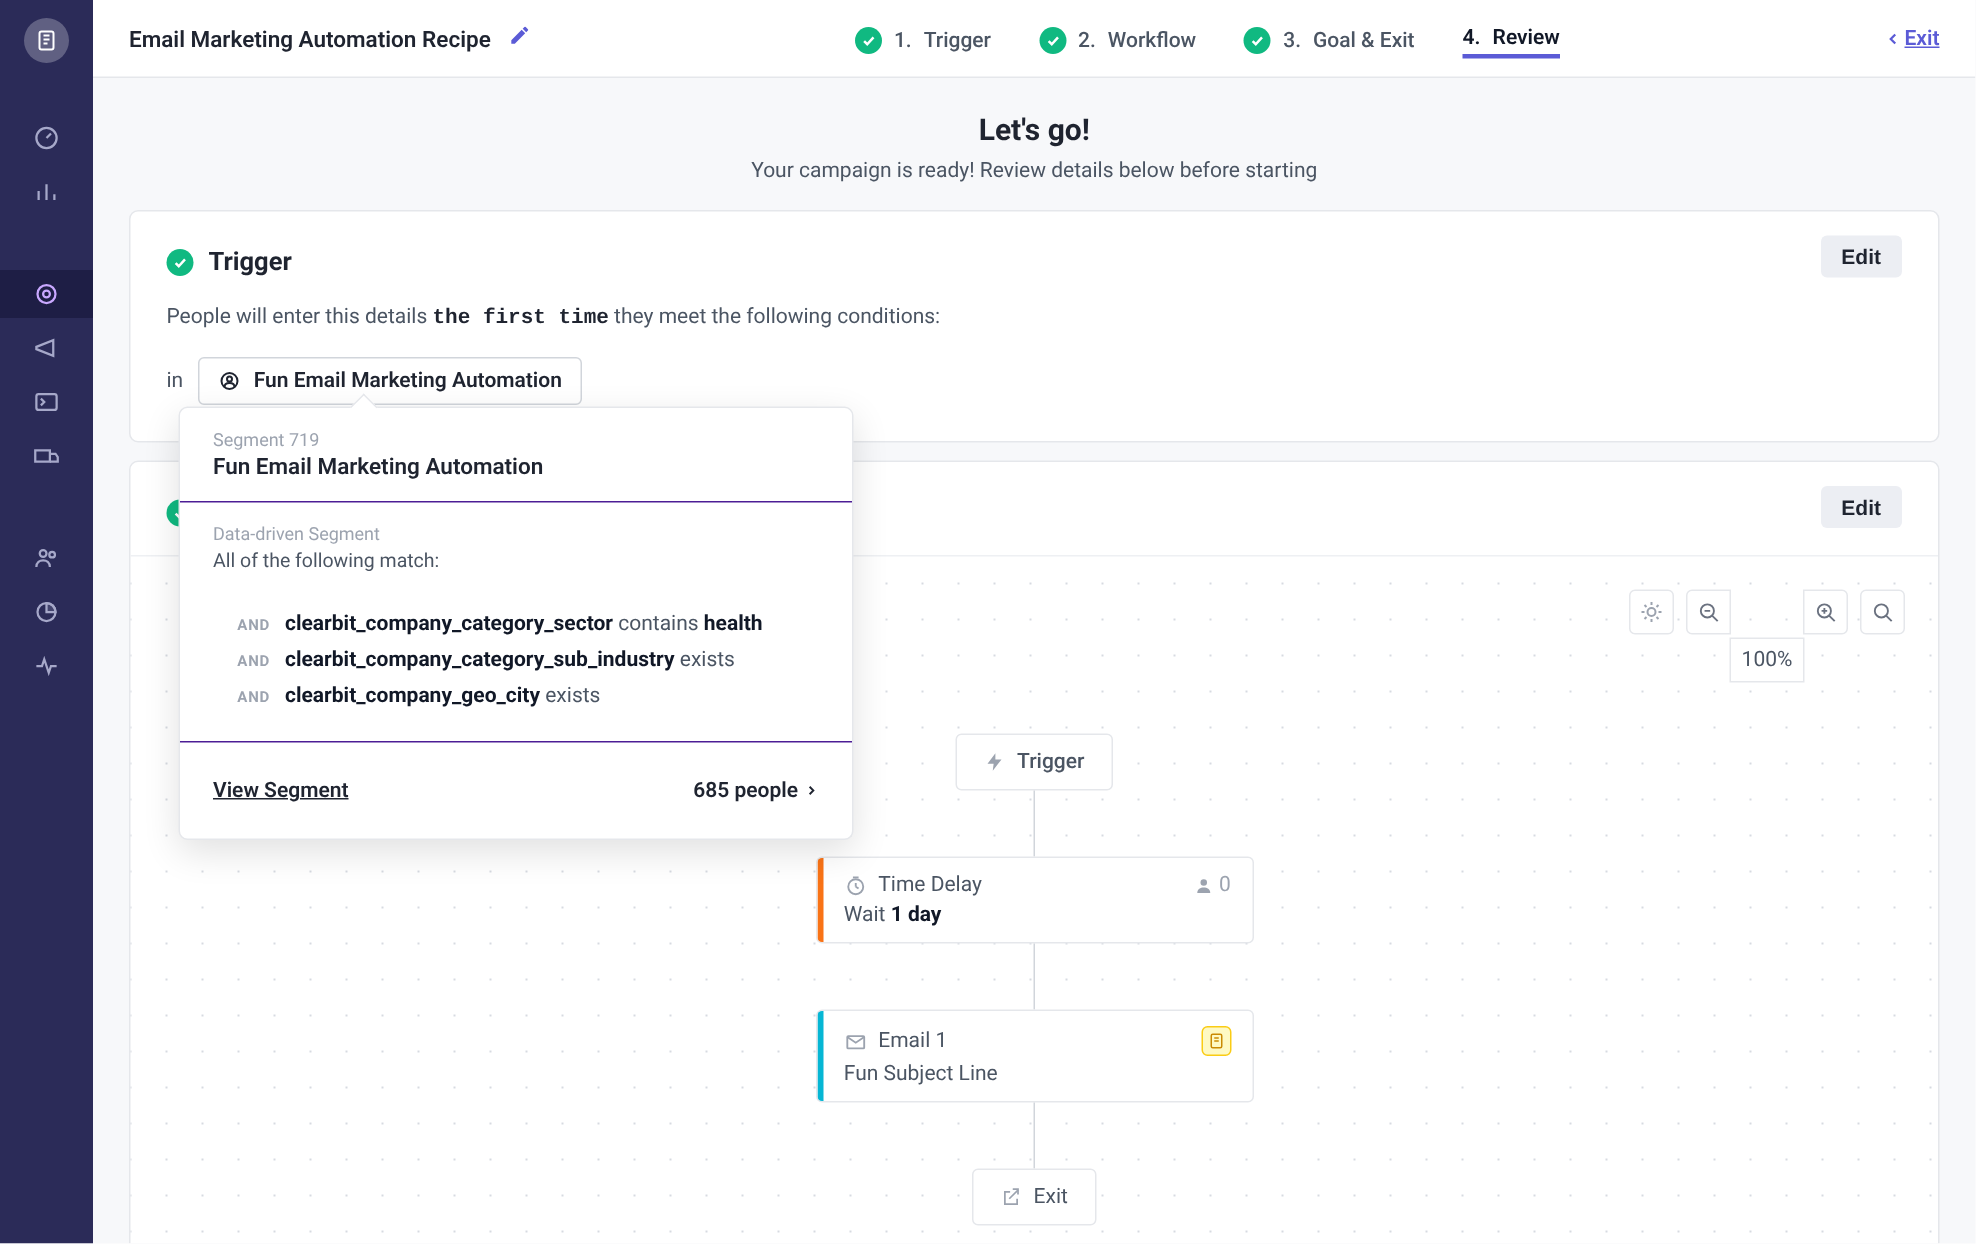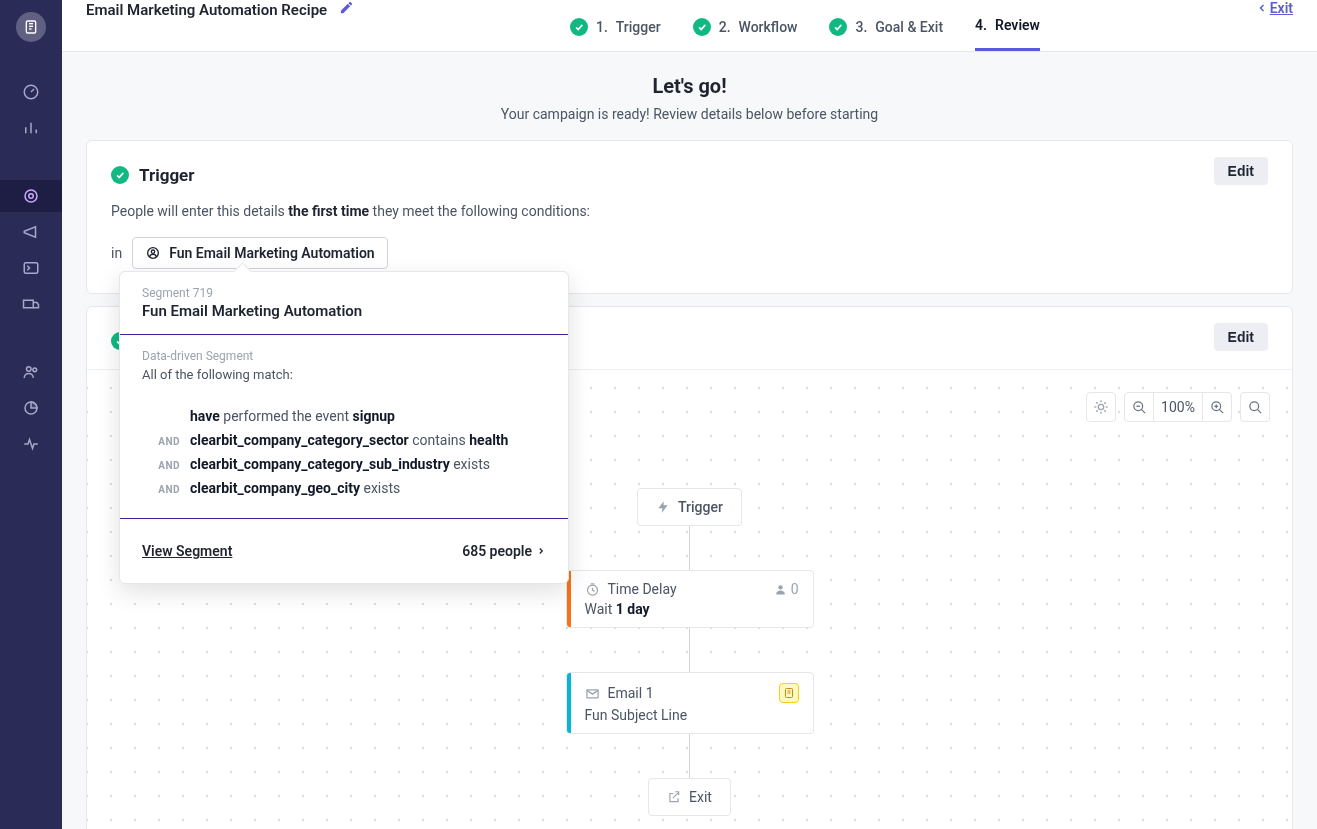--- a/index.html
+++ b/index.html
@@ -38,22 +38,22 @@
 .sidenav .nav-item.active {
   background: #1e1e45;
 }
 .sidenav .spacer-lg { height: 28px; }
 .main { flex: 1; display: flex; flex-direction: column; overflow: hidden; }
 .topbar {
   height: 52px;
   background: #fff;
   border-bottom: 1px solid #e5e7eb;
   display: flex;
-  align-items: flex-start;
-  padding: 0 24px;
+  align-items: center;
+  padding: 12px 24px;
 }
 .title-wrap { display: flex; align-items: center; gap: 12px; font-weight: 600; font-size: 15px; flex-shrink:0;}
 .edit-icon { color: #5b5bd6; }
 .steps { flex: 1; display: flex; justify-content: center; gap: 32px; align-items: stretch; height:100%;}
 .step {
   display: flex; align-items: center; gap: 8px;
   color: #4b5563; font-weight: 500; font-size: 14px;
   height:100%;
   padding-top:2px;
 }
@@ -79,21 +79,21 @@
   position: relative;
 }
 .card-header { display: flex; align-items: center; gap: 10px; margin-bottom: 18px;}
 .card-header h3 { font-size: 17px; font-weight: 700; }
 .edit-btn {
   position: absolute; right: 24px; top: 16px;
   background: #eceef3; border: none; border-radius: 4px;
   padding: 6px 14px; font-weight: 600; font-size: 14px; cursor: pointer; color:#1f2430;
 }
 .trigger-text { color: #4b5563; margin-bottom: 18px; }
-.trigger-text strong { color: #1f2430; }
+.trigger-text strong { color: #1f2430; font-family: Liberation Mono, monospace; }
 .segment-row { display: flex; align-items: center; gap: 10px; }
 .segment-label { color: #4b5563; }
 .segment-chip {
   display: inline-flex; align-items: center; gap: 8px;
   border: 1px solid #d1d5db; border-radius: 4px;
   padding: 7px 12px; font-weight: 600; cursor: pointer; background:#fff;
 }
 
 .popover {
   position: absolute;
@@ -152,21 +152,21 @@
 }
 .tb-group { display:flex; }
 .tb-group .tb-btn { border-radius: 0; margin-left:-1px;}
 .tb-group .tb-btn:first-child { border-radius: 4px 0 0 4px; margin-left:0;}
 .tb-group .tb-btn:last-child { border-radius: 0 4px 4px 0; }
 
 .flow { position: absolute; left: 50%; transform: translateX(-50%); top: 118px; display:flex; flex-direction:column; align-items:center;}
 .node { background:#fff; border:1px solid #e5e7eb; border-radius:4px; }
 .node-trigger { padding: 10px 18px; display:flex; align-items:center; gap:8px; color:#4b5563; font-weight:500;}
 .connector { width:1px; height:44px; background:#d1d5db; }
-.node-wide { width: 248px; border-radius:4px; overflow:hidden; display:flex;}
+.node-wide { width: 292px; border-radius:4px; overflow:hidden; display:flex;}
 .stripe { width:4px; }
 .stripe.orange { background:#f97316; }
 .stripe.cyan { background:#06b6d4; }
 .node-body { flex:1; padding: 10px 14px; }
 .node-head { display:flex; align-items:center; gap:8px; color:#4b5563; }
 .node-head .grow { flex:1; }
 .node-count { display:flex; align-items:center; gap:4px; color:#9ca3af; font-size:14px;}
 .node-sub { margin-top:4px; color:#4b5563; }
 .node-sub strong { color:#111827; }
 .badge-ico { width:20px; height:20px; border:1px solid #facc15; background:#fef9c3; border-radius:4px; display:inline-flex; align-items:center; justify-content:center;}
@@ -327,24 +327,20 @@
 
         <div class="popover">
           <div class="sec">
             <div class="seg-id">Segment 719</div>
             <div class="seg-name">Fun Email Marketing Automation</div>
           </div>
           <div class="sec">
             <div class="seg-type">Data-driven Segment</div>
             <div class="seg-match">All of the following match:</div>
             <div id="cond-list">
-                <div class="cond">
-                  <span class="and"></span>
-                  <span class="body"><strong>have</strong> performed the event <strong>signup</strong></span>
-                </div>
                 <div class="cond">
                   <span class="and">AND</span>
                   <span class="body"><strong>clearbit_company_category_sector</strong> contains <strong>health</strong></span>
                 </div>
                 <div class="cond">
                   <span class="and">AND</span>
                   <span class="body"><strong>clearbit_company_category_sub_industry</strong> exists</span>
                 </div>
                 <div class="cond">
                   <span class="and">AND</span>
@@ -390,21 +386,21 @@
                 </svg>
             </div>
             <div class="tb-group">
               <div class="tb-btn">
                 <svg width="15" height="15" viewBox="0 0 24 24" fill="none" stroke="#6b7280" stroke-width="2">
                     <circle cx="10" cy="10" r="7"></circle>
                     <line x1="15" y1="15" x2="21" y2="21"></line>
                     <line x1="7" y1="10" x2="13" y2="10"></line>
                   </svg>
               </div>
-              <div class="tb-btn" style="width:50px;">100%</div>
+              <div class="tb-btn" style="width:50px;margin-top:32px;">100%</div>
               <div class="tb-btn">
                 <svg width="15" height="15" viewBox="0 0 24 24" fill="none" stroke="#6b7280" stroke-width="2">
                     <circle cx="10" cy="10" r="7"></circle>
                     <line x1="15" y1="15" x2="21" y2="21"></line>
                     <line x1="7" y1="10" x2="13" y2="10"></line>
                     <line x1="10" y1="7" x2="10" y2="13"></line>
                   </svg>
               </div>
             </div>
             <div class="tb-btn">

